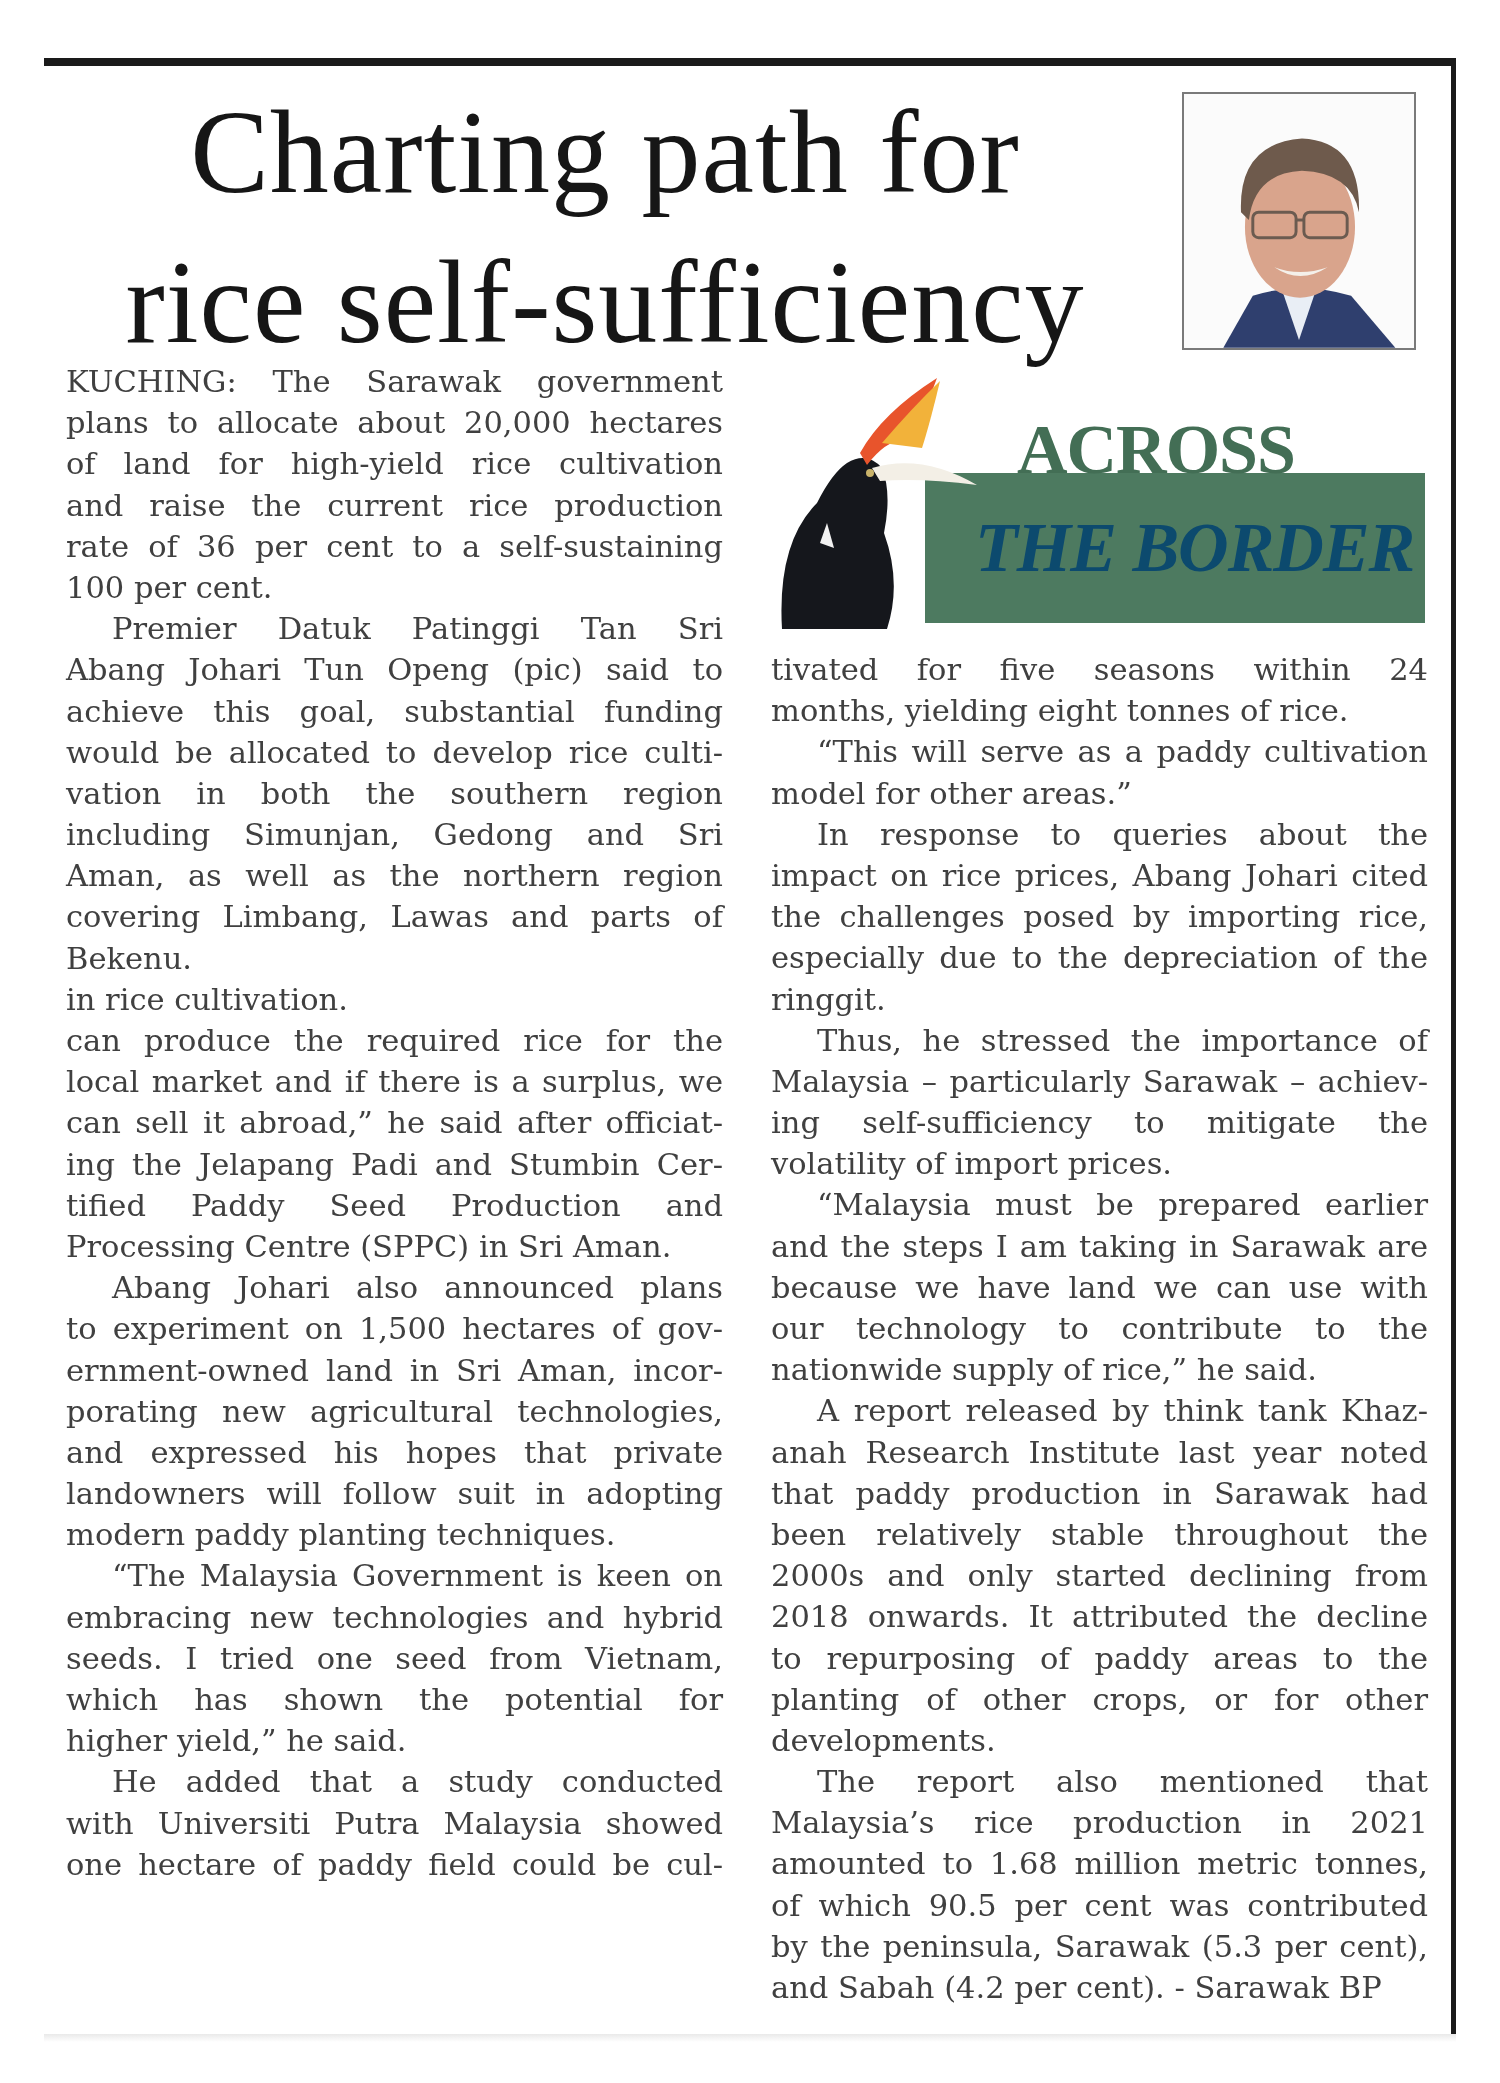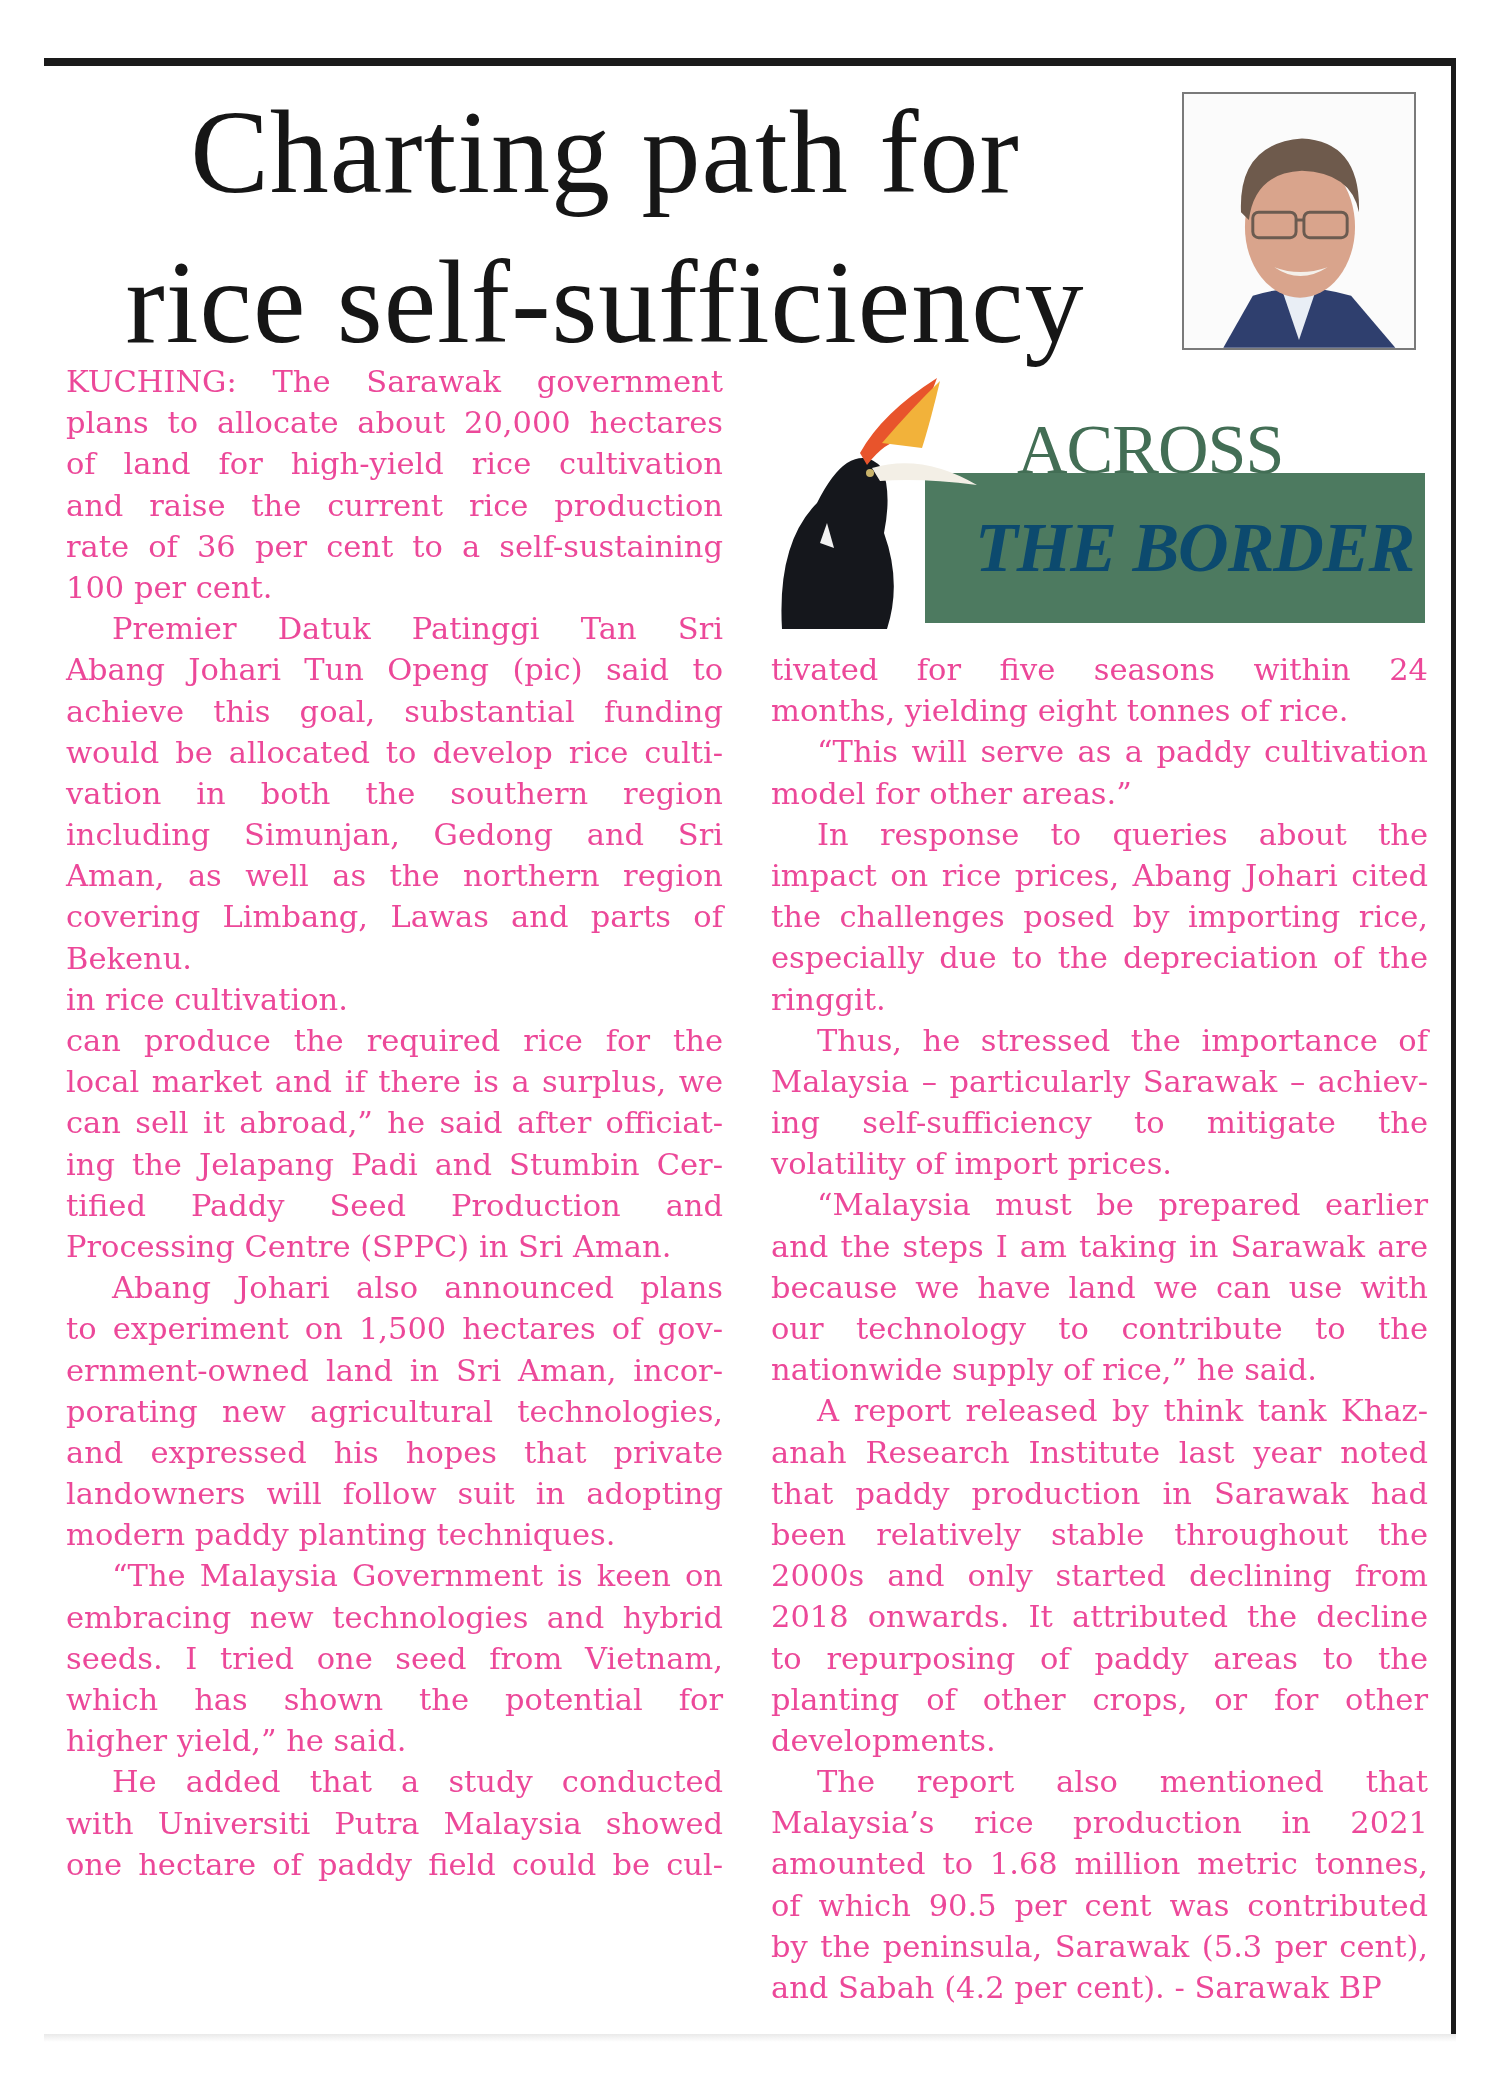--- a/index.html
+++ b/index.html
@@ -2,29 +2,29 @@
 <html><head>
 <meta charset="utf-8">
 <style>
   html,body{margin:0;padding:0;background:#ffffff;}
   body{width:1500px;height:2083px;position:relative;overflow:hidden;font-family:"Liberation Serif","DejaVu Serif",serif;color:#1f1f1f;}
   .frame{position:absolute;left:44px;top:58px;width:1412px;height:1982px;border-top:8px solid #1a1a1a;border-right:5px solid #1a1a1a;box-sizing:border-box;}
   .headline{position:absolute;left:100px;top:78px;width:1010px;text-align:center;font-family:"Liberation Serif","DejaVu Serif",serif;font-size:118px;line-height:150px;color:#161616;letter-spacing:1px;}
   .headline .l{display:block;white-space:nowrap;}
   .photo{position:absolute;left:1182px;top:92px;width:234px;height:258px;border:2px solid #7a7a7a;box-sizing:border-box;background:#fafafa;overflow:hidden;}
   .photo svg{width:100%;height:100%;display:block;}
-  .col{position:absolute;font-family:"DejaVu Serif","Liberation Serif",serif;font-size:30.5px;line-height:41.2px;color:#ec4899;}
+  .col{position:absolute;font-family:"DejaVu Serif","Liberation Serif",serif;font-size:30.5px;line-height:41.2px;color:#404040;}
   .col-left{left:66px;top:361px;width:657px;}
   .col-right{left:771px;top:649px;width:657px;}
   .ln{display:block;text-align:justify;text-align-last:justify;white-space:nowrap;height:41.2px;overflow:visible;}
   .ln.last{text-align-last:left;}
   .ln.ind{text-indent:46px;}
   .banner{position:absolute;left:772px;top:373px;width:656px;height:256px;}
   .banner .box{position:absolute;left:153px;top:100px;width:500px;height:150px;background:#4d7a60;}
-  .banner .across{position:absolute;left:245px;top:42px;font-family:"Liberation Serif",serif;font-weight:normal;font-size:70px;line-height:70px;color:#436e55;letter-spacing:-1px;}
+  .banner .across{position:absolute;left:245px;top:42px;font-family:"Liberation Serif",serif;font-weight:bold;font-size:70px;line-height:70px;color:#436e55;letter-spacing:-1px;}
   .banner .border{position:absolute;left:203px;top:140px;font-family:"Liberation Serif",serif;font-weight:bold;font-style:italic;font-size:70px;line-height:70px;color:#0c4a6e;letter-spacing:-1px;}
   .banner svg{position:absolute;left:0;top:0;width:260px;height:256px;}
   .bottom-fade{position:absolute;left:44px;top:2034px;width:1412px;height:8px;background:linear-gradient(#e9e9e9,#ffffff);}
 </style>
 </head>
 <body>
 
 <div class="frame"></div>
 
 <h1 class="headline" style="margin:0;font-weight:normal;">

